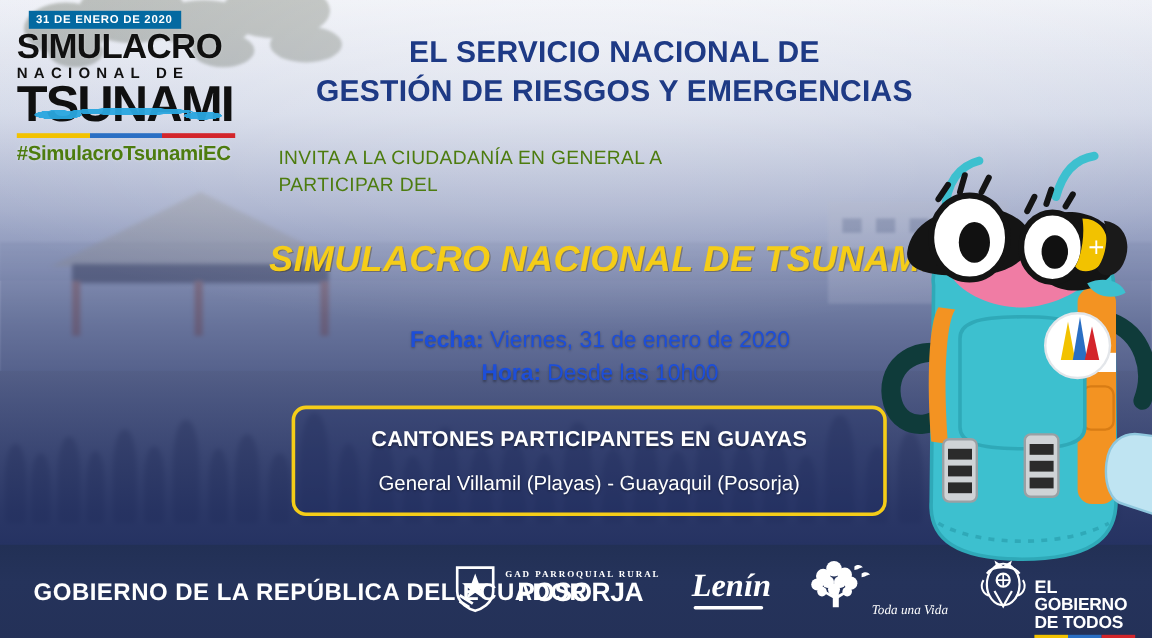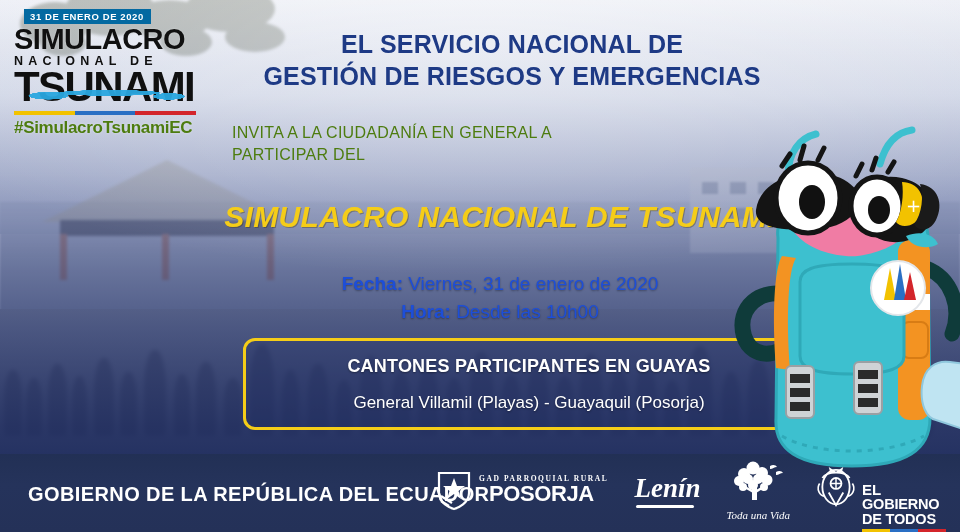--- a/index.html
+++ b/index.html
@@ -115,21 +115,21 @@
   }
   .when{
     position:absolute;left:240px;top:270px;width:520px;text-align:center;
     color:#1d4ed8;font-size:19px;line-height:1.45;
     text-shadow:0 1px 2px rgba(0,0,0,.35);
   }
   .when b{font-weight:bold;}
 
   
   .cantones{
-    position:absolute;left:243px;top:338px;width:572px;height:92px;
+    position:absolute;left:243px;top:338px;width:496px;height:92px;
     border:3px solid #f5cd18;border-radius:12px;
     background:rgba(34,48,100,0.30);
     display:flex;flex-direction:column;justify-content:center;align-items:center;
     gap:16px;
   }
   .cantones .c-title{
     color:#fff;font-weight:bold;font-size:18px;letter-spacing:.2px;
     text-shadow:0 1px 2px rgba(0,0,0,.4);
   }
   .cantones .c-sub{
@@ -147,21 +147,21 @@
   .posorja{display:flex;align-items:center;gap:7px;}
   .posorja .shield{position:relative;width:36px;height:42px;}
   .posorja .shield svg{display:block;}
   .posorja .ptxt{line-height:1;}
   .posorja .p1{font-size:7.5px;letter-spacing:1.6px;font-weight:bold;font-family:"Liberation Serif",serif;}
   .posorja .p2{font-size:22px;font-weight:bold;letter-spacing:-.4px;margin-top:1px;margin-left:10px;}
 
   .lenin{font-family:"Liberation Serif",serif;font-style:italic;font-size:27px;font-weight:bold;position:relative;padding-bottom:4px;}
   .lenin::after{content:"";position:absolute;left:2px;right:6px;bottom:0;height:2.5px;background:#fff;border-radius:2px;}
 
-  .tuv{display:flex;flex-direction:column;align-items:flex-start;}
+  .tuv{display:flex;flex-direction:row;align-items:flex-end;}
   .tuv .tname{font-family:"Liberation Serif",serif;font-style:italic;font-size:11px;margin-top:1px;}
 
   .gobtodos{display:flex;align-items:center;gap:6px;}
   .gobtodos .gtxt{line-height:1.0;}
   .gobtodos .g1{font-size:15px;font-weight:bold;margin-top:36px;}
   .gobtodos .g2{font-size:14.5px;font-weight:bold;letter-spacing:-.2px;}
   .gobtodos .g3{font-size:14.5px;font-weight:bold;letter-spacing:-.2px;}
   .gobtodos .bars{display:flex;width:84px;height:5px;margin-top:3px;}
   .gobtodos .bars span{flex:1;}
 

